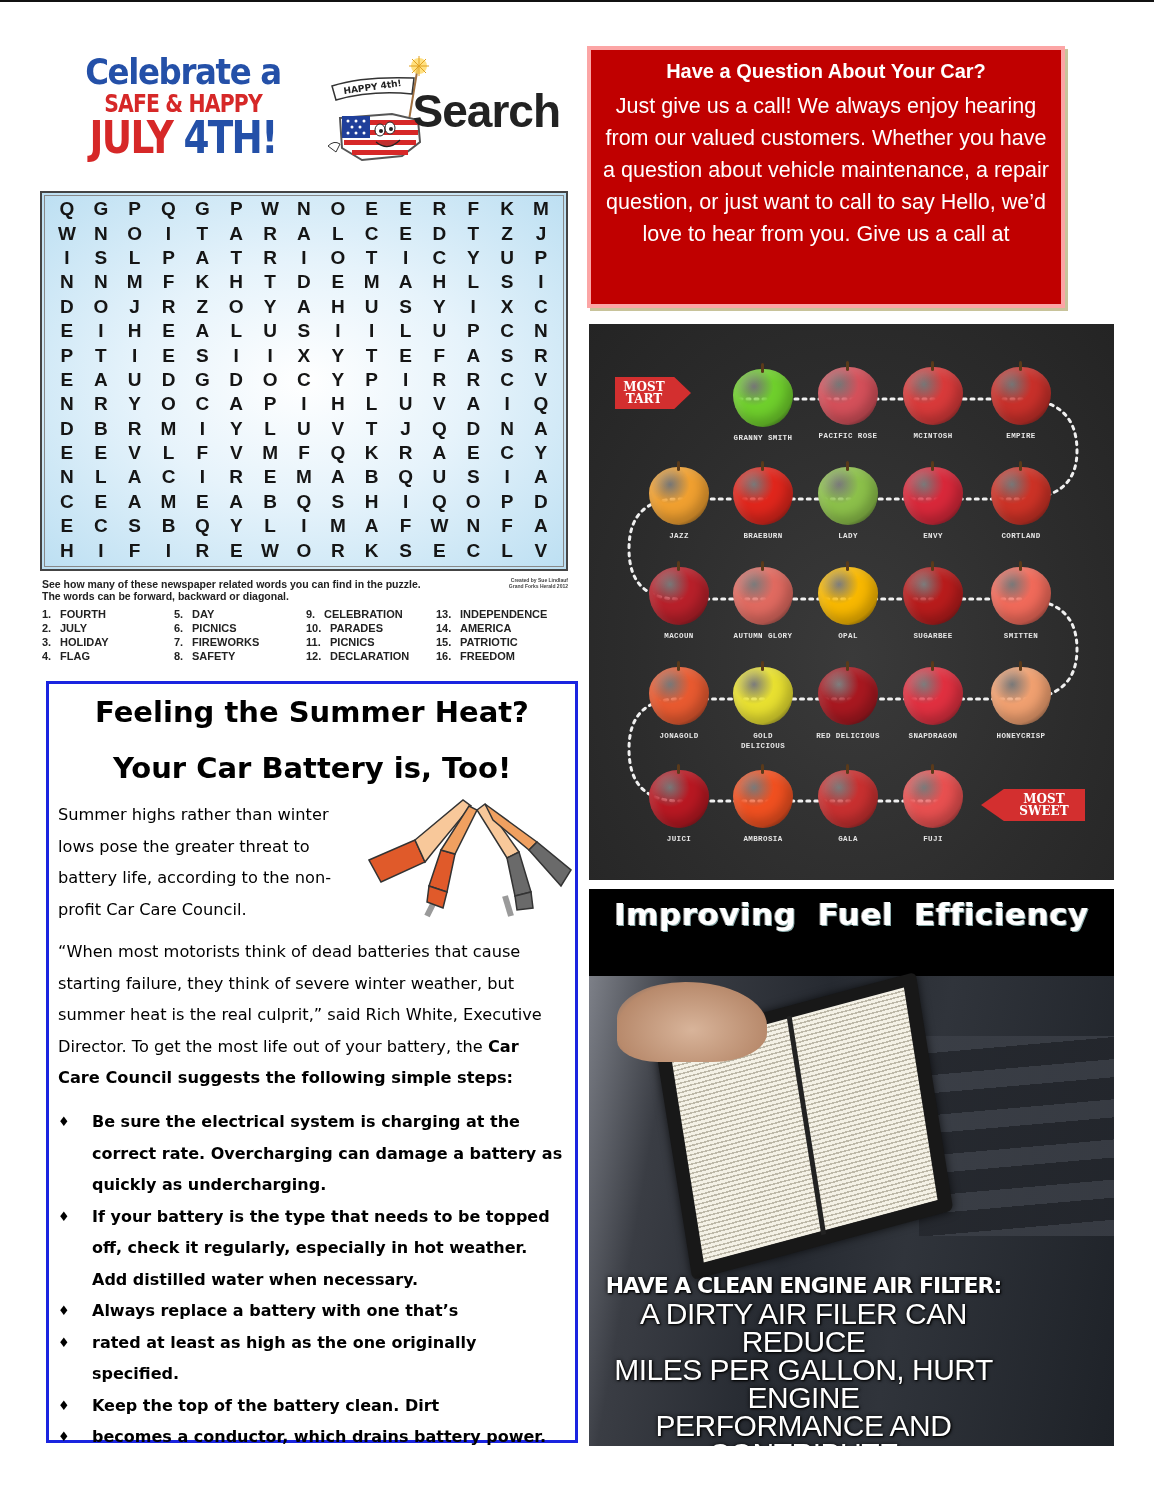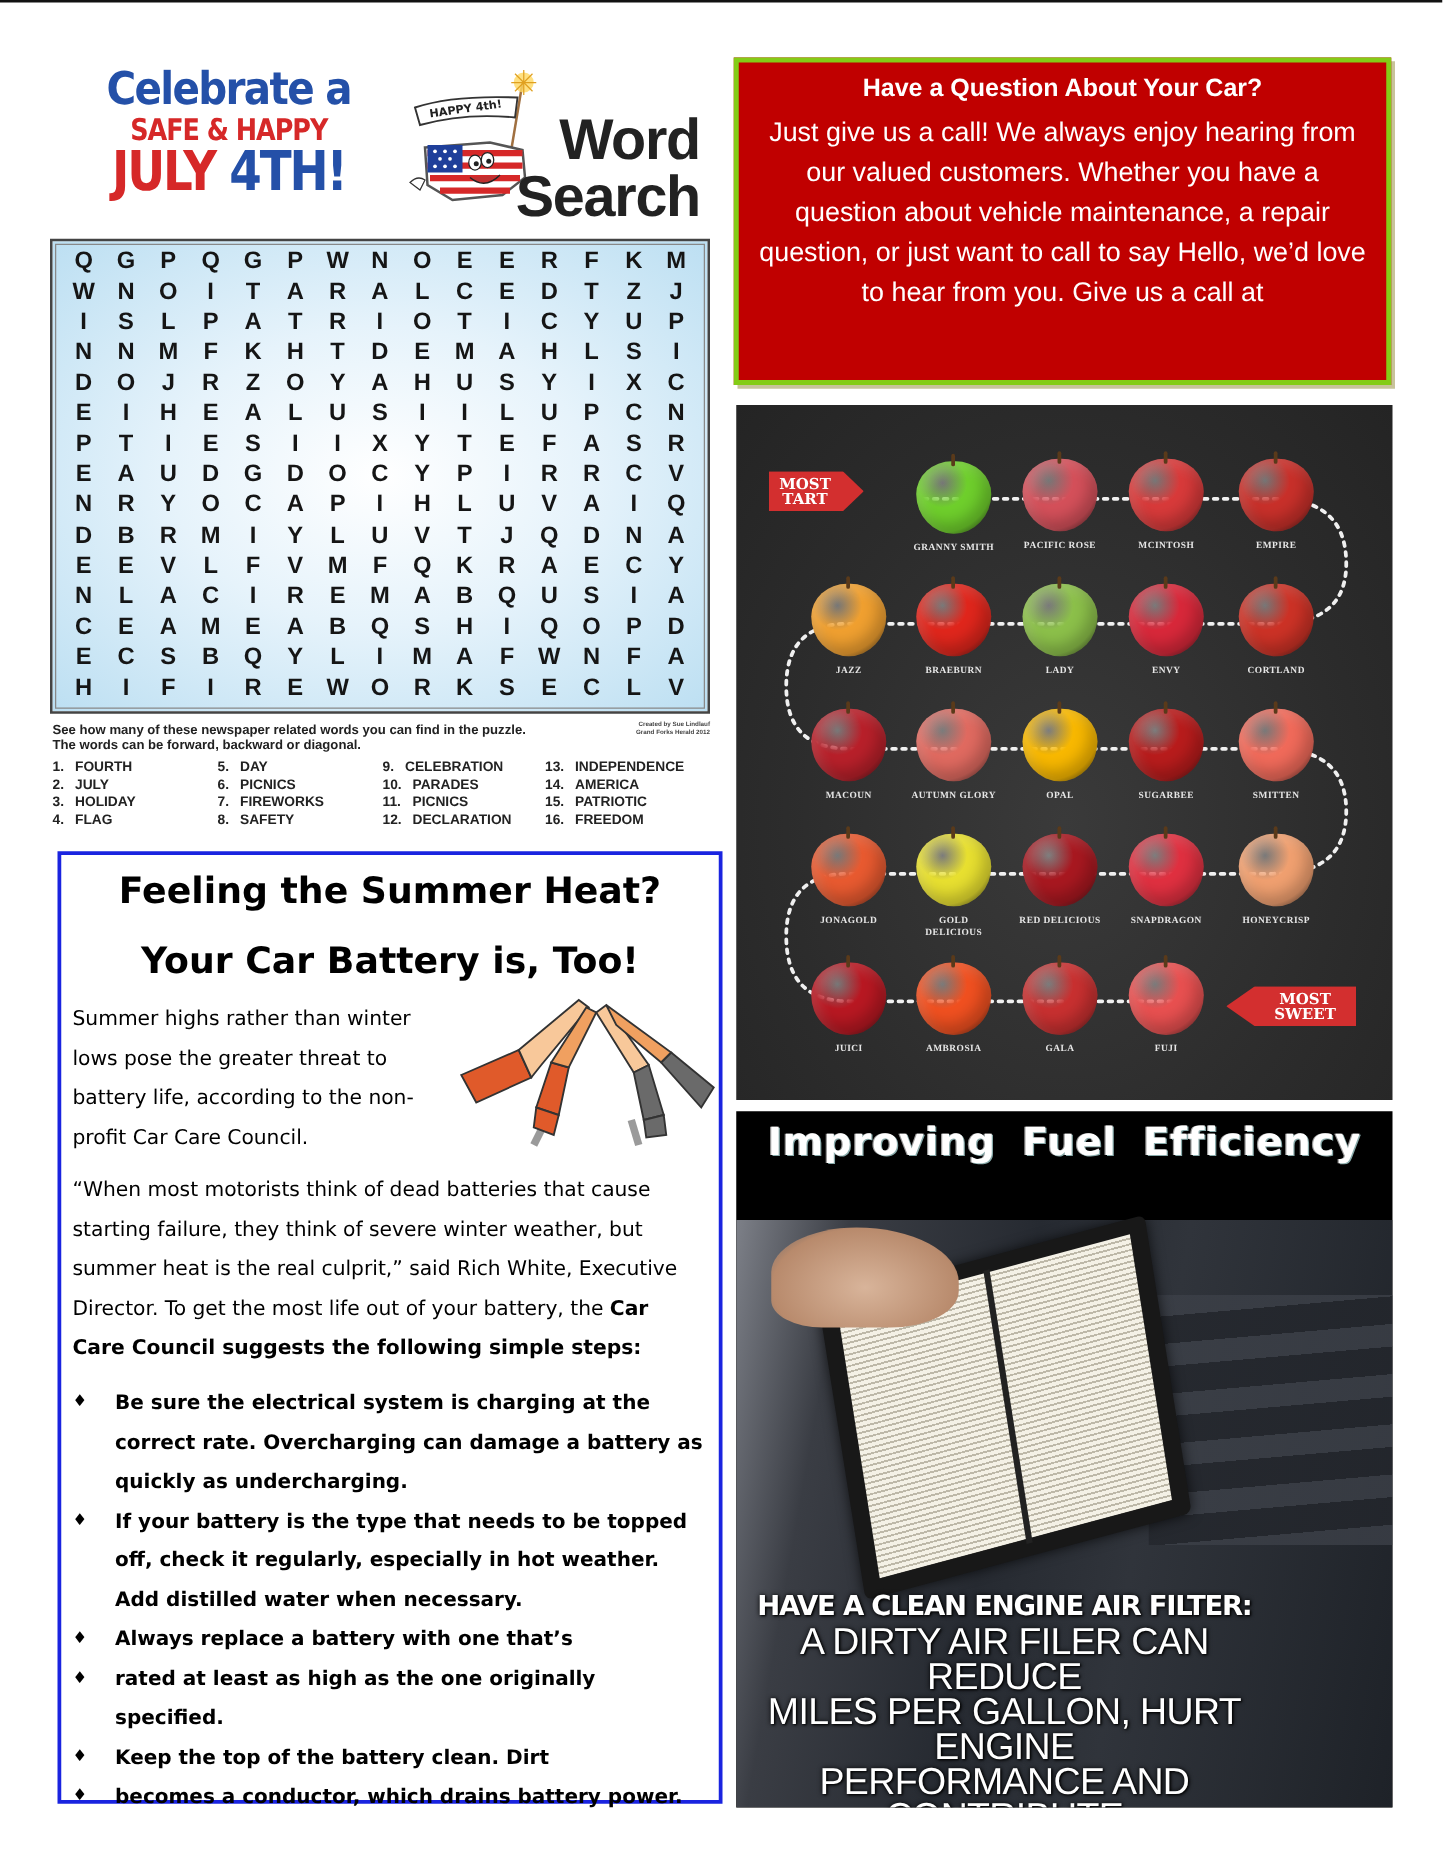--- a/index.html
+++ b/index.html
@@ -38,32 +38,32 @@
   .battery .h1a { margin-top: 0px; }
   .battery .intro { position: absolute; left: 9px; top: 115px; width: 290px; font-size: 16.2px; line-height: 31.5px; }
   .clamps { position: absolute; left: 318px; top: 112px; width: 206px; height: 122px; }
   .battery .quote { position: absolute; left: 9px; top: 252px; width: 508px; font-size: 16.2px; line-height: 31.5px; }
   .battery .quote b { font-weight: bold; }
   .battery ul { position: absolute; left: 9px; top: 422px; width: 510px; list-style: none; }
   .battery li { position: relative; padding-left: 34px; font-size: 16px; font-weight: bold; line-height: 31.5px; }
   .battery li .bullet { position: absolute; left: 0; top: 0; font-size: 13px; }
 
   
-  .question { position: absolute; left: 587px; top: 46px; width: 526px; height: 262px; background: #c00000; border: 4px solid #84cc16; box-shadow: 3px 3px 0 #c8c39a; color: #fff; text-align: center; padding: 6px 12px; }
+  .question { position: absolute; left: 587px; top: 46px; width: 478px; height: 262px; background: #c00000; border: 4px solid #fca5a5; box-shadow: 3px 3px 0 #c8c39a; color: #fff; text-align: center; padding: 6px 12px; }
   .question .q-title { font-weight: bold; font-size: 20px; line-height: 30px; }
   .question .q-body { font-size: 21.5px; line-height: 32px; margin-top: 4px; }
   .question .q-phone { font-weight: bold; font-size: 23px; line-height: 34px; }
 
   
   .apples { position: absolute; left: 589px; top: 324px; width: 525px; height: 556px; background: radial-gradient(ellipse at 50% 60%, #3a3a3a 0%, #2c2c2c 60%, #242424 100%); overflow: hidden; }
   .apple-path { position: absolute; left: 0; top: 0; }
   .apple { position: absolute; width: 68px; text-align: center; }
   .apple .fruit { width: 60px; height: 58px; margin: 0 auto; border-radius: 48% 48% 50% 50% / 45% 45% 55% 55%; position: relative; box-shadow: inset -6px -8px 12px rgba(0,0,0,0.25), inset 6px 6px 10px rgba(255,255,255,0.15); }
   .apple .fruit::before { content:""; position:absolute; left: 28px; top: -6px; width: 3px; height: 10px; background: #5a3a1a; border-radius: 2px; }
-  .apple .label { margin-top: 6px; font-family: Liberation Serif, serif; font-weight: bold; font-size: 7.5px; letter-spacing: 0.4px; color: #e6e6e6; line-height: 10px; }
+  .apple .label { margin-top: 6px; font-family: Liberation Mono, monospace; font-weight: bold; font-size: 7.5px; letter-spacing: 0.4px; color: #e6e6e6; line-height: 10px; }
   .tag { position: absolute; height: 32px; background: #d32f2f; color: #fff; font-family: "DejaVu Serif", serif; font-weight: bold; font-size: 12px; line-height: 12px; text-align: center; display: flex; flex-direction: column; justify-content: center; }
   .tag-tart { left: 26px; top: 53px; width: 76px; clip-path: polygon(0 0, 78% 0, 100% 50%, 78% 100%, 0 100%); padding-right: 18px; }
   .tag-sweet { left: 392px; top: 465px; width: 104px; clip-path: polygon(22% 0, 100% 0, 100% 100%, 22% 100%, 0 50%); padding-left: 22px; }
 
   
   .fuel { position: absolute; left: 589px; top: 889px; width: 525px; height: 557px; background: #000; overflow: hidden; }
   .fuel .fuel-title { height: 112px; text-align: center; font-family: "DejaVu Sans", sans-serif; font-weight: bold; font-size: 31px; line-height: 50px; color: #fff; text-shadow: 1px 1px 0 #8aa, -1px 0 0 #999; letter-spacing: 0.5px; word-spacing: 10px; }
   .fuel .photo { position: absolute; left: 0; top: 87px; width: 525px; height: 470px; background: linear-gradient(100deg, #7d8088 0%, #3a3d44 15%, #262a31 40%, #30343b 60%, #1e2228 100%); }
   .hand { position: absolute; left: 28px; top: 6px; width: 150px; height: 80px; background: radial-gradient(ellipse at 50% 60%, #d8b49a 0%, #b88a6c 70%, rgba(120,90,70,0) 100%); border-radius: 50% 60% 40% 30%; }
   .filter { position: absolute; left: 80px; top: 30px; width: 270px; height: 240px; background: #181818; border-radius: 6px; transform: rotate(-15deg) skewX(-6deg); box-shadow: 0 0 10px rgba(0,0,0,0.7); }
@@ -117,21 +117,20 @@
         <circle cx="42" cy="77" r="1.5"></circle>
       </g>
     <ellipse cx="58" cy="74" rx="5" ry="6" fill="#fff" stroke="#222"></ellipse>
       <ellipse cx="68" cy="72" rx="5" ry="6" fill="#fff" stroke="#222"></ellipse>
     <circle cx="59" cy="75" r="2" fill="#222"></circle>
       <circle cx="69" cy="73" r="2" fill="#222"></circle>
     <path d="M54 86 Q66 96 78 84" fill="#c03030" stroke="#222" stroke-width="1.2"></path>
     <path d="M6 90 Q12 84 18 88 L14 96 Z" fill="#fff" stroke="#333"></path>
   </svg>
   <div class="word-search-title">
-    <div>Word</div>
     <div>Search</div>
   </div>
 </div>
 
 <div class="ws-grid" id="ws-grid">
     <div class="ws-row">
       <span class="ws-cell">Q</span>
       <span class="ws-cell">G</span>
       <span class="ws-cell">P</span>
       <span class="ws-cell">Q</span>

